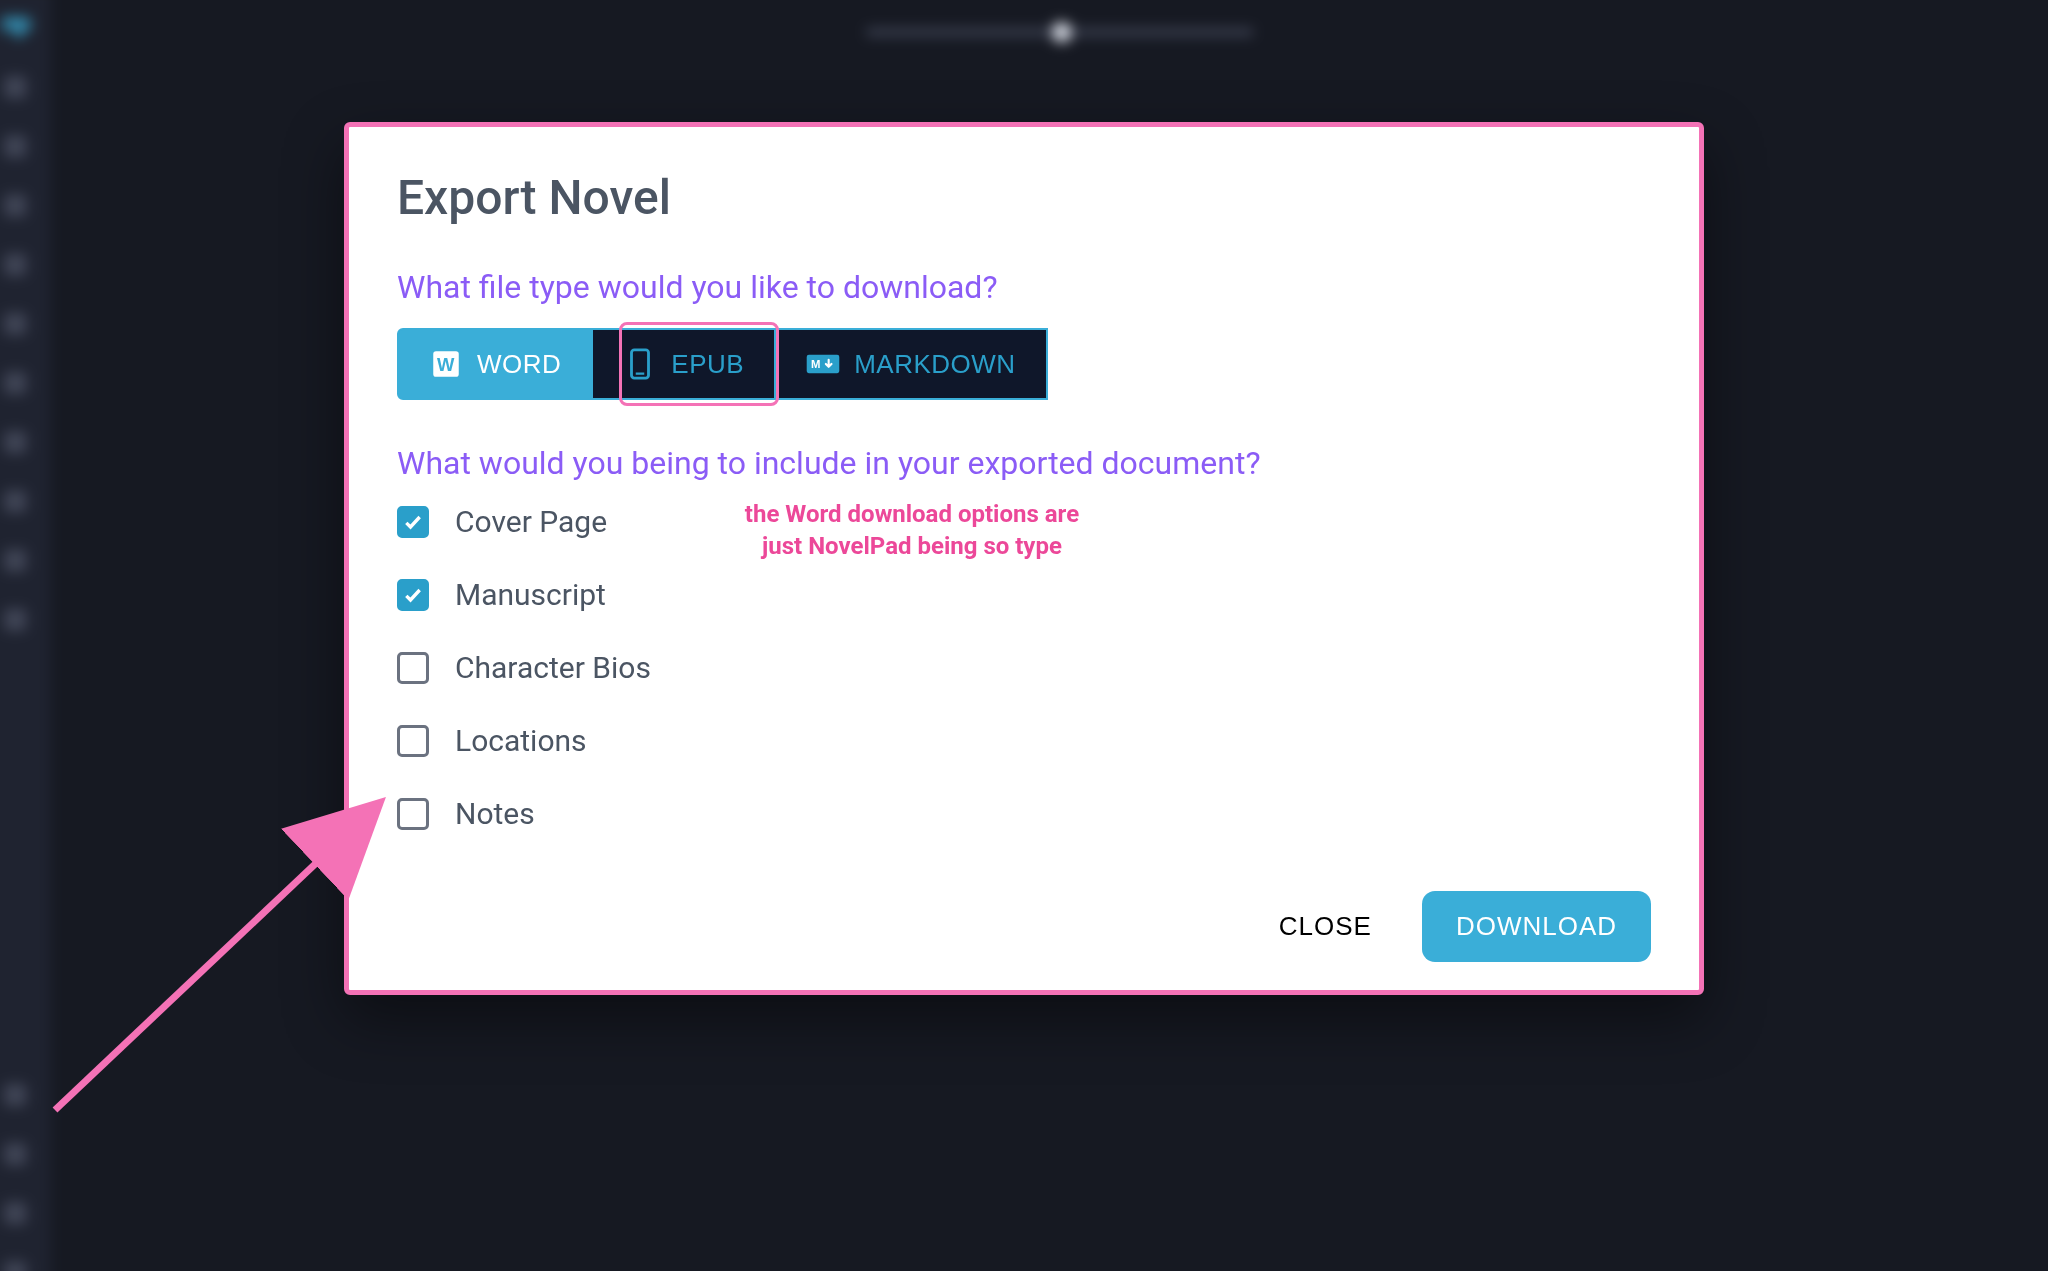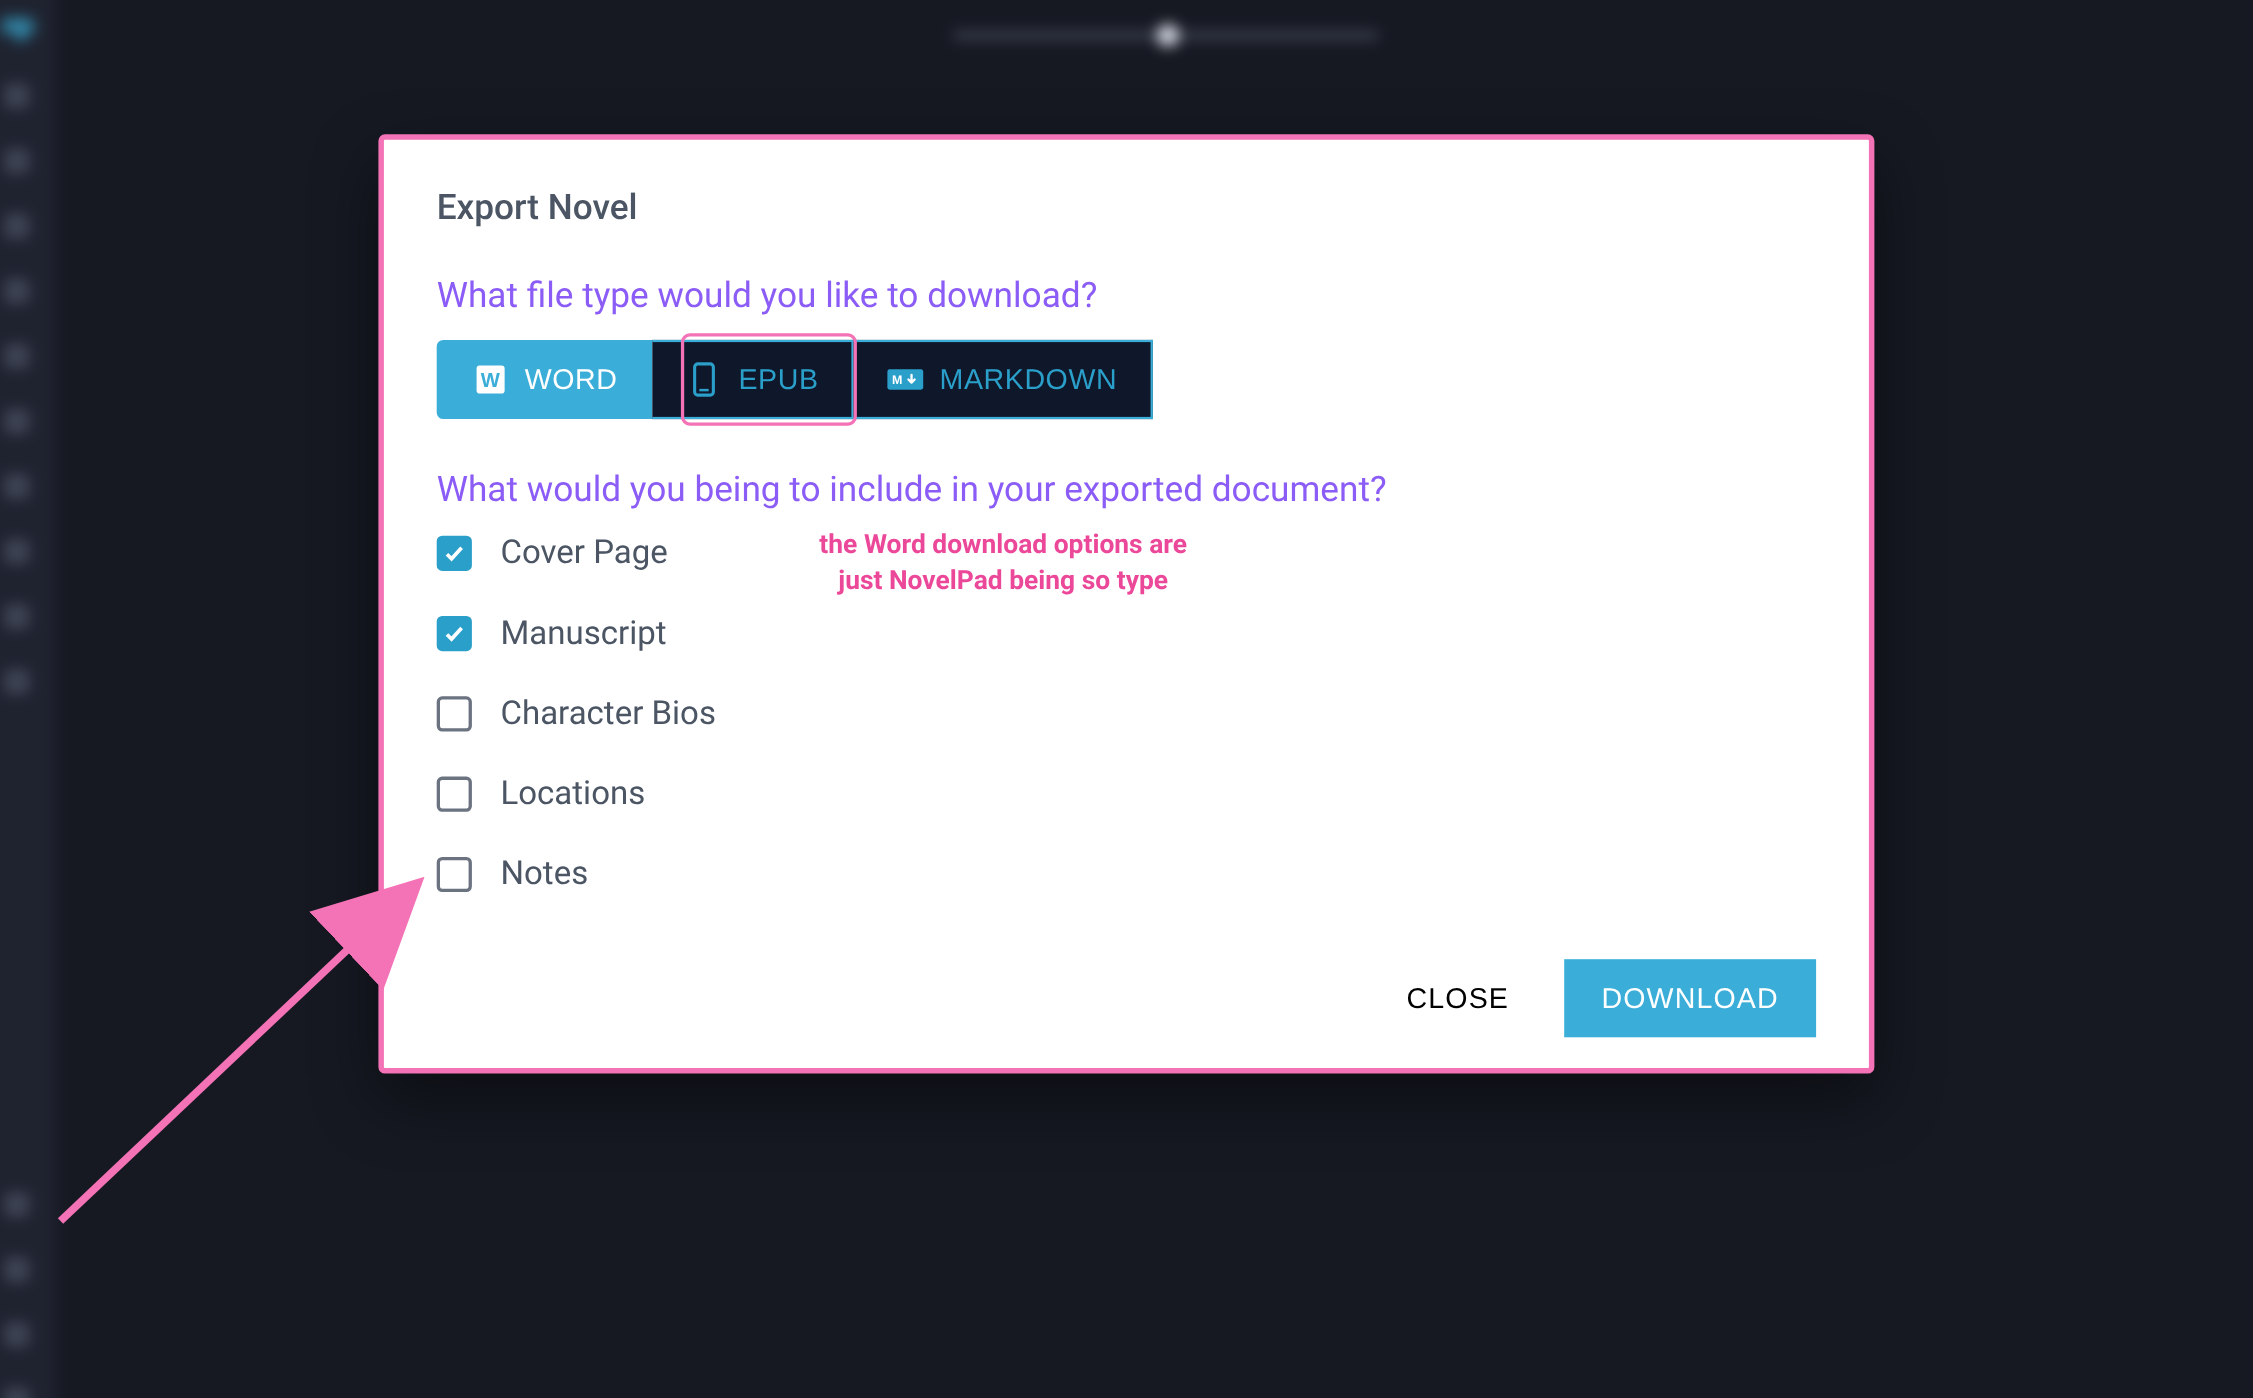--- a/index.html
+++ b/index.html
@@ -100,21 +100,21 @@
     background: #ffffff;
     border-radius: 6px;
     border: 5px solid #f472b6;
     box-shadow: 0 24px 60px rgba(0,0,0,.45);
     padding: 42px 48px 28px 48px;
     display: flex;
     flex-direction: column;
     position: relative;
   }
   .modal h1 {
-    font-size: 32px;
+    font-size: 48px;
     font-weight: 500;
     color: #4b5563;
     margin-bottom: 42px;
   }
   .modal .q {
     font-size: 32px;
     color: #8b5cf6;
     font-weight: 400;
     margin-bottom: 22px;
   }
@@ -202,21 +202,21 @@
     cursor: pointer;
   }
   .btn-primary {
     background: #3aaed8;
     border: none;
     color: #fff;
     font-size: 26px;
     font-weight: 500;
     letter-spacing: 1px;
     padding: 20px 34px;
-    border-radius: 0;
+    border-radius: 13px;
     cursor: pointer;
   }
 
   
   .epub-highlight {
     position: absolute;
     border: 3px solid #f472b6;
     border-radius: 8px;
     pointer-events: none;
   }

